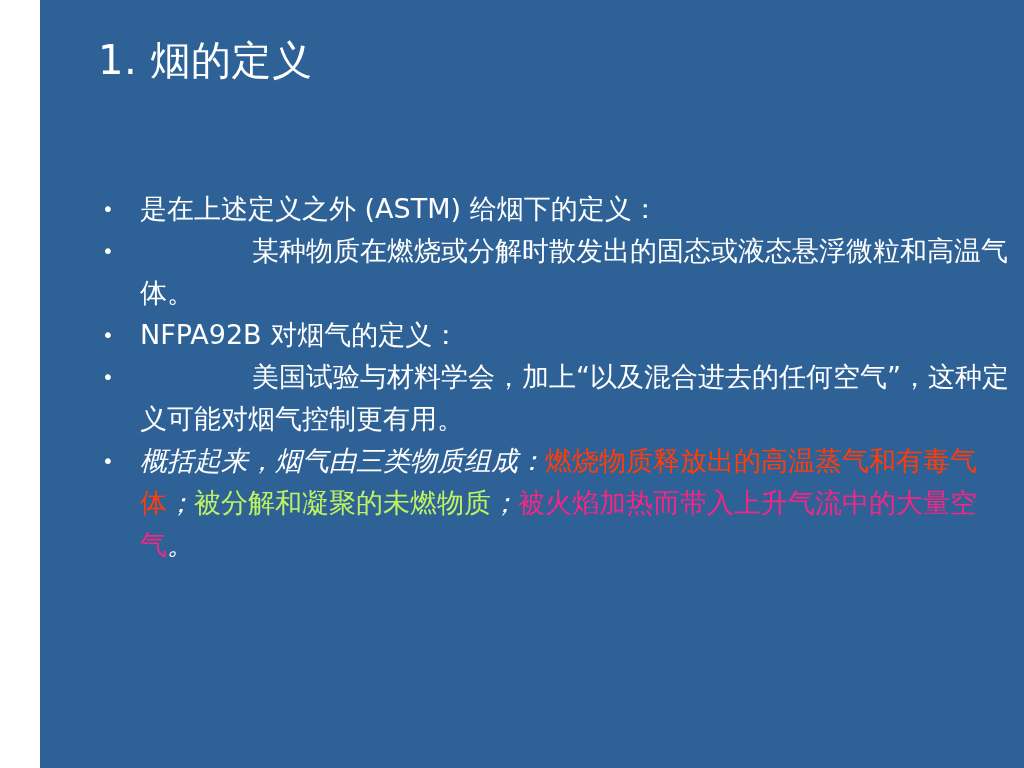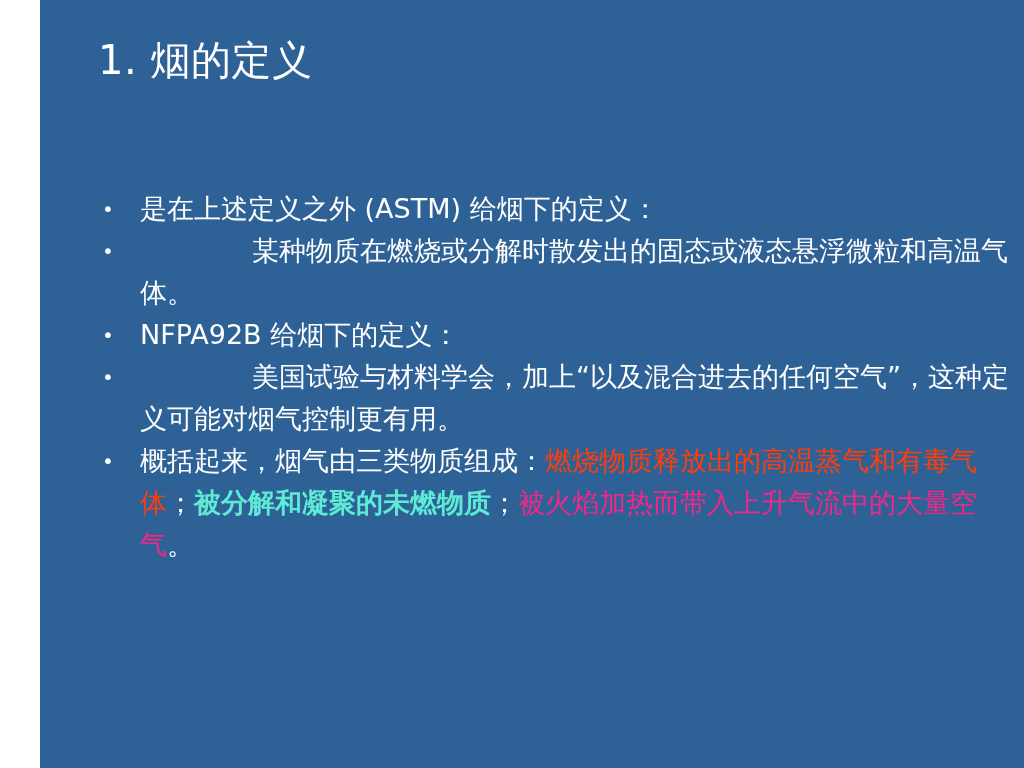--- a/index.html
+++ b/index.html
@@ -66,28 +66,29 @@
     word-break: break-all;
   }
   .indent-lead {
     display: inline-block;
     width: 112px;
   }
   .seg-orange {
     color: #ff3c0a;
   }
   .seg-yellow {
-    color: #5eead4;
-    font-weight: bold;
+    color: #bef264;
+    font-weight: normal;
   }
   .seg-pink {
     color: #f72585;
   }
   .seg-white {
     color: #ffffff;
+    font-style: italic;
   }
 </style>
 </head>
 <body>
 
 <div id="slide">
 
   <div id="title">1. 烟的定义</div>
 
   <div id="body">
@@ -97,21 +98,21 @@
       <span class="bullet-text">是在上述定义之外 (ASTM) 给烟下的定义：</span>
     </div>
 
     <div class="bullet-row">
       <span class="bullet-mark">•</span>
       <span class="bullet-text"><span class="indent-lead"></span><span>某种物质在燃烧或分解时散发出的固态或液态悬浮微粒和高温气体。</span></span>
     </div>
 
     <div class="bullet-row">
       <span class="bullet-mark">•</span>
-      <span class="bullet-text">NFPA92B 给烟下的定义：</span>
+      <span class="bullet-text">NFPA92B 对烟气的定义：</span>
     </div>
 
     <div class="bullet-row">
       <span class="bullet-mark">•</span>
       <span class="bullet-text"><span class="indent-lead"></span><span>美国试验与材料学会，加上“以及混合进去的任何空气”，这种定义可能对烟气控制更有用。</span></span>
     </div>
 
     <div class="bullet-row">
       <span class="bullet-mark">•</span>
       <span class="bullet-text">

